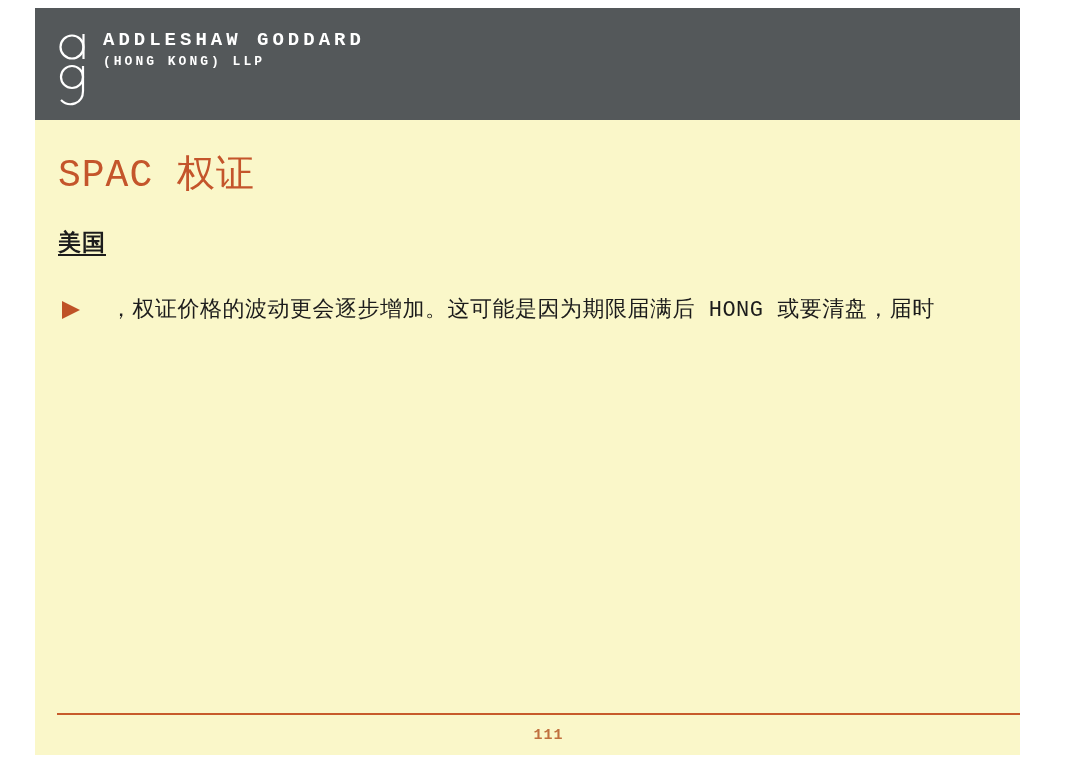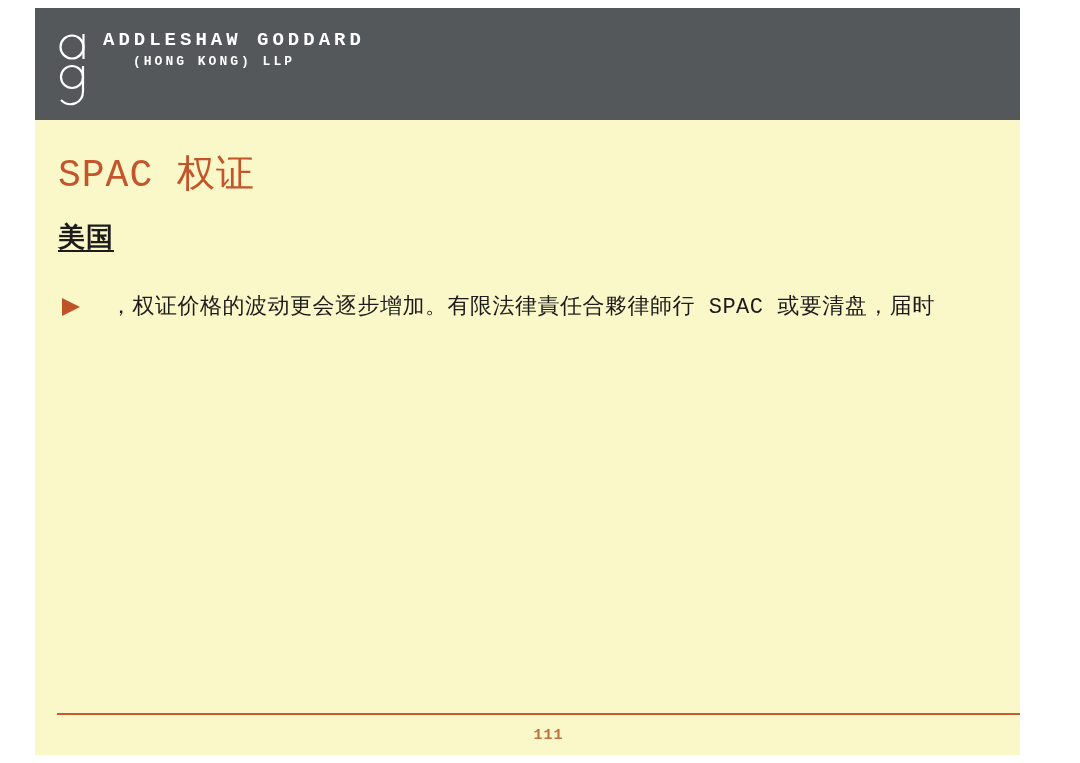--- a/index.html
+++ b/index.html
@@ -35,42 +35,42 @@
     padding:20px 0 0 22px;
   }
   .logo{width:46px;height:86px;flex:0 0 auto;}
   .firm-text{padding-top:2px;color:#fff;}
   .firm-name{
     font-size:19px;font-weight:bold;letter-spacing:4px;
     line-height:1.15;
   }
   .firm-sub{
     font-size:13px;font-weight:bold;letter-spacing:3px;
-    line-height:1.3;margin-top:2px;margin-left:30px;
+    line-height:1.3;margin-top:2px;
   }
   .firm-cn{
     font-size:15px;letter-spacing:1px;line-height:1.25;margin-top:1px;
   }
   
   .slide-body{
     position:absolute;left:0;right:0;top:112px;bottom:0;
     padding:22px 24px 0 23px;
     color:var(--ink);
   }
   .title{
     font-size:38px;font-weight:normal;
     color:var(--accent);
     letter-spacing:1px;
     margin-top:6px;
   }
   .section{
-    font-size:27px;font-weight:bold;
+    font-size:23px;font-weight:bold;
     text-decoration:underline;
     text-underline-offset:4px;
-    margin-top:20px;
+    margin-top:28px;
     letter-spacing:1px;
   }
   .bullets{margin-top:36px;}
   .bullet-row{
     display:flex;align-items:flex-start;
     margin-bottom:32px;
   }
   .bullet-arrow{
     flex:0 0 auto;
     width:0;height:0;
@@ -129,21 +129,21 @@
     </header>
 
     <main class="slide-body">
       <h1 class="title">SPAC 权证</h1>
       <h2 class="section">美国</h2>
 
       <div class="bullets" id="bullets">
           <div class="bullet-row">
             <span class="bullet-arrow"></span>
             <div class="bullet-text">
-              <div class="bullet-line"><span>，权证价格的波动更会逐步增加。有限法律責任合夥律師行 SPAC 或要清盘，届时</span></div>
+              <div class="bullet-line"><span>，权证价格的波动更会逐步增加。这可能是因为期限届满后 HONG 或要清盘，届时</span></div>
             </div>
           </div>
         </div>
 
       <div class="footer-rule"></div>
       <div class="page-number">111</div>
     </main>
 
   </div>
 </div>

